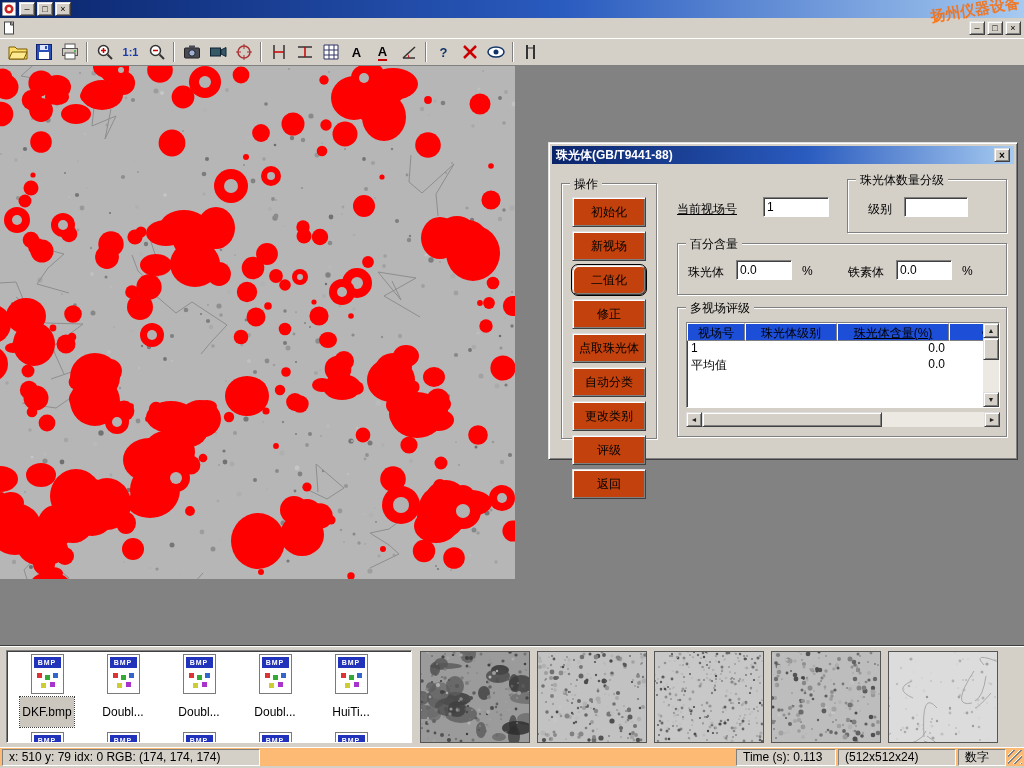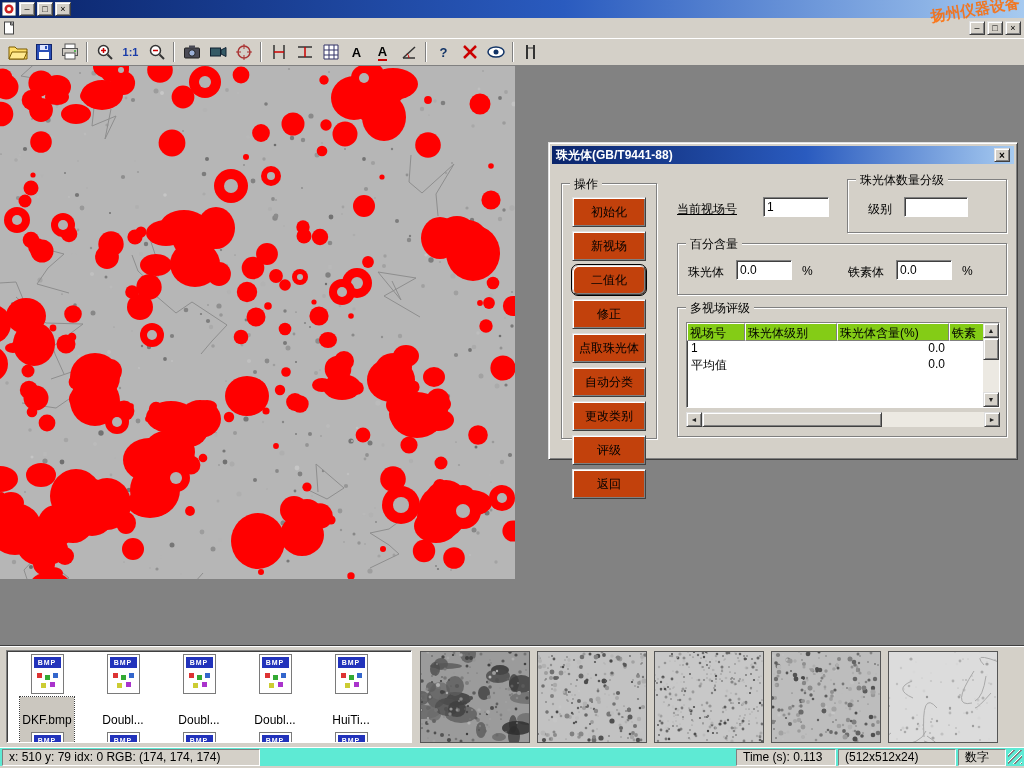--- a/index.html
+++ b/index.html
@@ -35,21 +35,21 @@
   .dlg-close{margin-left:auto;width:16px;height:14px;display:flex;align-items:center;justify-content:center;font-size:10px;color:#000;font-weight:bold;}
   .group{position:absolute;}
   .legend{position:absolute;top:-8px;left:8px;background:#d4d0c8;padding:0 4px;font-size:12px;white-space:nowrap;}
   .btn{display:block;width:74px;height:30px;background:#c2410c;border:1px solid;border-color:#dfdfdf #404040 #404040 #dfdfdf;box-shadow:inset 1px 1px 0 #fff,inset -1px -1px 0 #808080;font-size:12px;text-align:center;line-height:18px;margin:0 auto 4px;white-space:nowrap;overflow:hidden;}
   .btn.default{outline:1px solid #000;border-radius:6px;}
   .tinput{position:absolute;background:#fff;border:1px solid;border-color:#808080 #fff #fff #808080;box-shadow:inset 1px 1px 0 #404040;height:20px;font-size:12px;padding:0 3px;outline:none;}
   .lbl{position:absolute;font-size:12px;white-space:nowrap;}
 
   .tablebox{position:absolute;left:8px;top:14px;width:314px;height:86px;background:#fff;border:1px solid;border-color:#808080 #fff #fff #808080;box-shadow:inset 1px 1px 0 #404040;overflow:hidden;}
   .thead{display:flex;}
-  .th{flex:none;height:18px;background:#84cc16;border:1px solid;border-color:#fff #808080 #808080 #fff;font-size:12px;padding:1px 2px;white-space:nowrap;overflow:hidden;}
+  .th{flex:none;height:18px;background:#1d4ed8;border:1px solid;border-color:#fff #808080 #808080 #fff;font-size:12px;text-align:center;padding:1px 2px;white-space:nowrap;overflow:hidden;}
   .trow{display:flex;}
   .td{flex:none;height:16px;font-size:12px;padding:0 4px;white-space:nowrap;overflow:hidden;}
   .td.num{text-align:right;}
   .vscroll{position:absolute;right:0;top:0;width:16px;height:84px;background:#ece9e2;}
   .sbtn{display:flex;align-items:center;justify-content:center;width:16px;height:15px;background:#d4d0c8;border:1px solid;border-color:#dfdfdf #404040 #404040 #dfdfdf;box-shadow:inset 1px 1px 0 #fff,inset -1px -1px 0 #808080;font-size:7px;color:#222;}
   .vscroll .down{position:absolute;bottom:0;}
   .vthumb{position:absolute;left:0;top:15px;width:16px;height:22px;background:#d4d0c8;border:1px solid;border-color:#dfdfdf #404040 #404040 #dfdfdf;box-shadow:inset 1px 1px 0 #fff,inset -1px -1px 0 #808080;}
   .hscroll{position:absolute;left:8px;top:104px;width:314px;height:15px;background:#ece9e2;display:flex;}
   .hthumb{width:180px;height:15px;background:#d4d0c8;border:1px solid;border-color:#dfdfdf #404040 #404040 #dfdfdf;box-shadow:inset 1px 1px 0 #fff,inset -1px -1px 0 #808080;}
   .hspace{flex:1;}
@@ -58,26 +58,26 @@
   
   .bottom{position:absolute;left:0;top:645px;width:1024px;height:102px;background:#d4d0c8;border-top:1px solid #404040;box-shadow:inset 0 1px 0 #fff;}
   .filelist{position:absolute;left:6px;top:4px;width:406px;height:93px;background:#fff;border:1px solid;border-color:#808080 #fff #fff #808080;box-shadow:inset 1px 1px 0 #404040;overflow:hidden;}
   .frow{position:absolute;left:2px;display:flex;}
   #file-row1{top:3px;}
   #file-row2{top:81px;}
   .file{width:76px;display:flex;flex-direction:column;align-items:center;flex:none;}
   .ficon{position:relative;width:33px;height:40px;background:#fff;border:1px solid #7a7a7a;flex:none;}
   .fbanner{position:absolute;left:2px;right:2px;top:2px;height:11px;background:#2233bb;color:#fff;font-size:7px;font-weight:bold;display:flex;align-items:center;justify-content:center;letter-spacing:1px;}
   .fdots{position:absolute;left:5px;top:18px;width:5px;height:5px;background:#d33;box-shadow:8px 2px 0 #3a3,16px 0 0 #36c,4px 10px 0 #cc3,13px 9px 0 #a3c;}
-  .fname{margin-top:3px;font-size:12px;white-space:nowrap;padding:16px 2px;}
+  .fname{margin-top:3px;font-size:12px;white-space:nowrap;padding:8px 2px;}
   .fname.sel{background:#cbc7bf;outline:1px dotted #404040;}
   .thumb{position:absolute;top:5px;width:110px;height:92px;border:1px solid #555;overflow:hidden;background:#bbb;}
   .thumb svg{display:block;}
 
-  .statusbar{position:absolute;left:0;top:747px;width:1024px;height:19px;background:#5eead4;border-top:1px solid #fff;display:flex;align-items:center;padding:1px 2px;gap:2px;}
+  .statusbar{position:absolute;left:0;top:747px;width:1024px;height:19px;background:#fdba74;border-top:1px solid #fff;display:flex;align-items:center;padding:1px 2px;gap:2px;}
   .scell{height:17px;border:1px solid;border-color:#808080 #fff #fff #808080;background:#d4d0c8;padding:1px 6px;font-size:12px;white-space:nowrap;display:flex;align-items:center;}
   .sspace{flex:1;}
   .grip{width:14px;height:14px;background:
     repeating-linear-gradient(135deg,transparent 0 3px,#fff 3px 4px,#808080 4px 5px);flex:none;}
 </style>
 </head>
 <body>
 
 <div class="titlebar">
   <span class="app-icon">
@@ -930,21 +930,21 @@
       <input class="tinput" style="left: 218px; top: 16px; width: 56px;" value="0.0">
       <span class="lbl" style="left:284px;top:20px;">%</span>
     </div>
 
     <div class="group etched" style="left:128px;top:164px;width:330px;height:130px;">
       <span class="legend">多视场评级</span>
       <div class="tablebox">
         <div id="tbl-head" class="thead">
             <div class="th" style="width: 58px;">视场号</div>
             <div class="th" style="width: 92px;">珠光体级别</div>
-            <div class="th" style="width: 112px;">珠光体含量(%)</div>
+            <div class="th" style="width: 112px; text-decoration: underline;">珠光体含量(%)</div>
             <div class="th" style="width: 90px;">铁素</div>
           </div>
         <div id="tbl-body">
             <div class="trow">
               <div class="td" style="width: 58px;">1</div>
               <div class="td" style="width: 92px;"></div>
               <div class="td num" style="width: 112px;">0.0</div>
               <div class="td" style="width: 90px;"></div>
             </div>
             <div class="trow">

